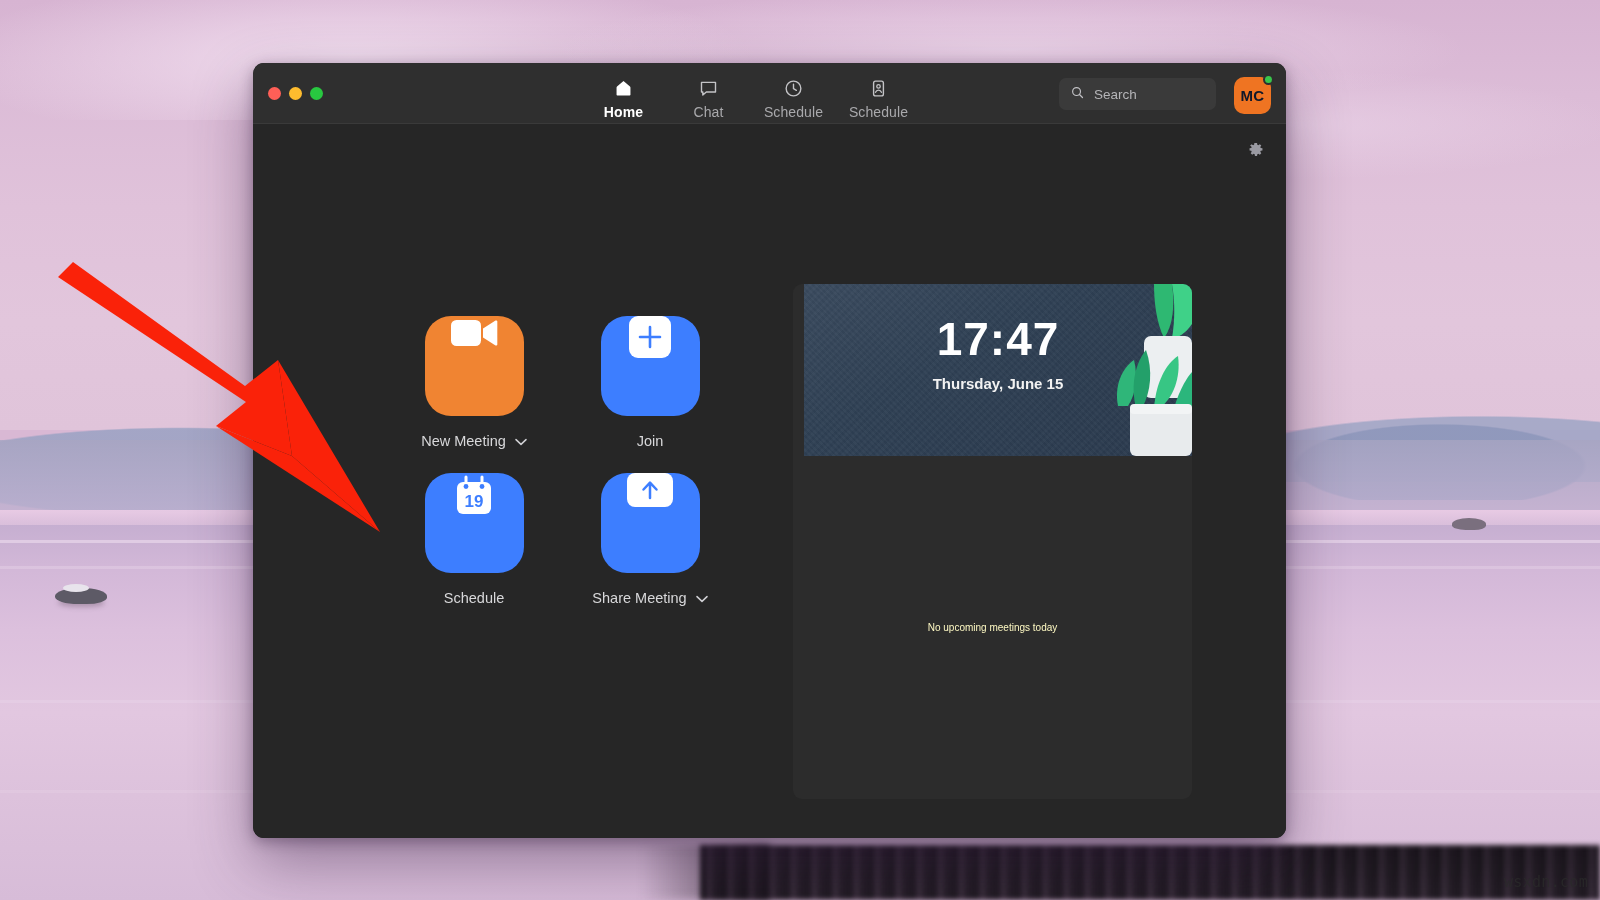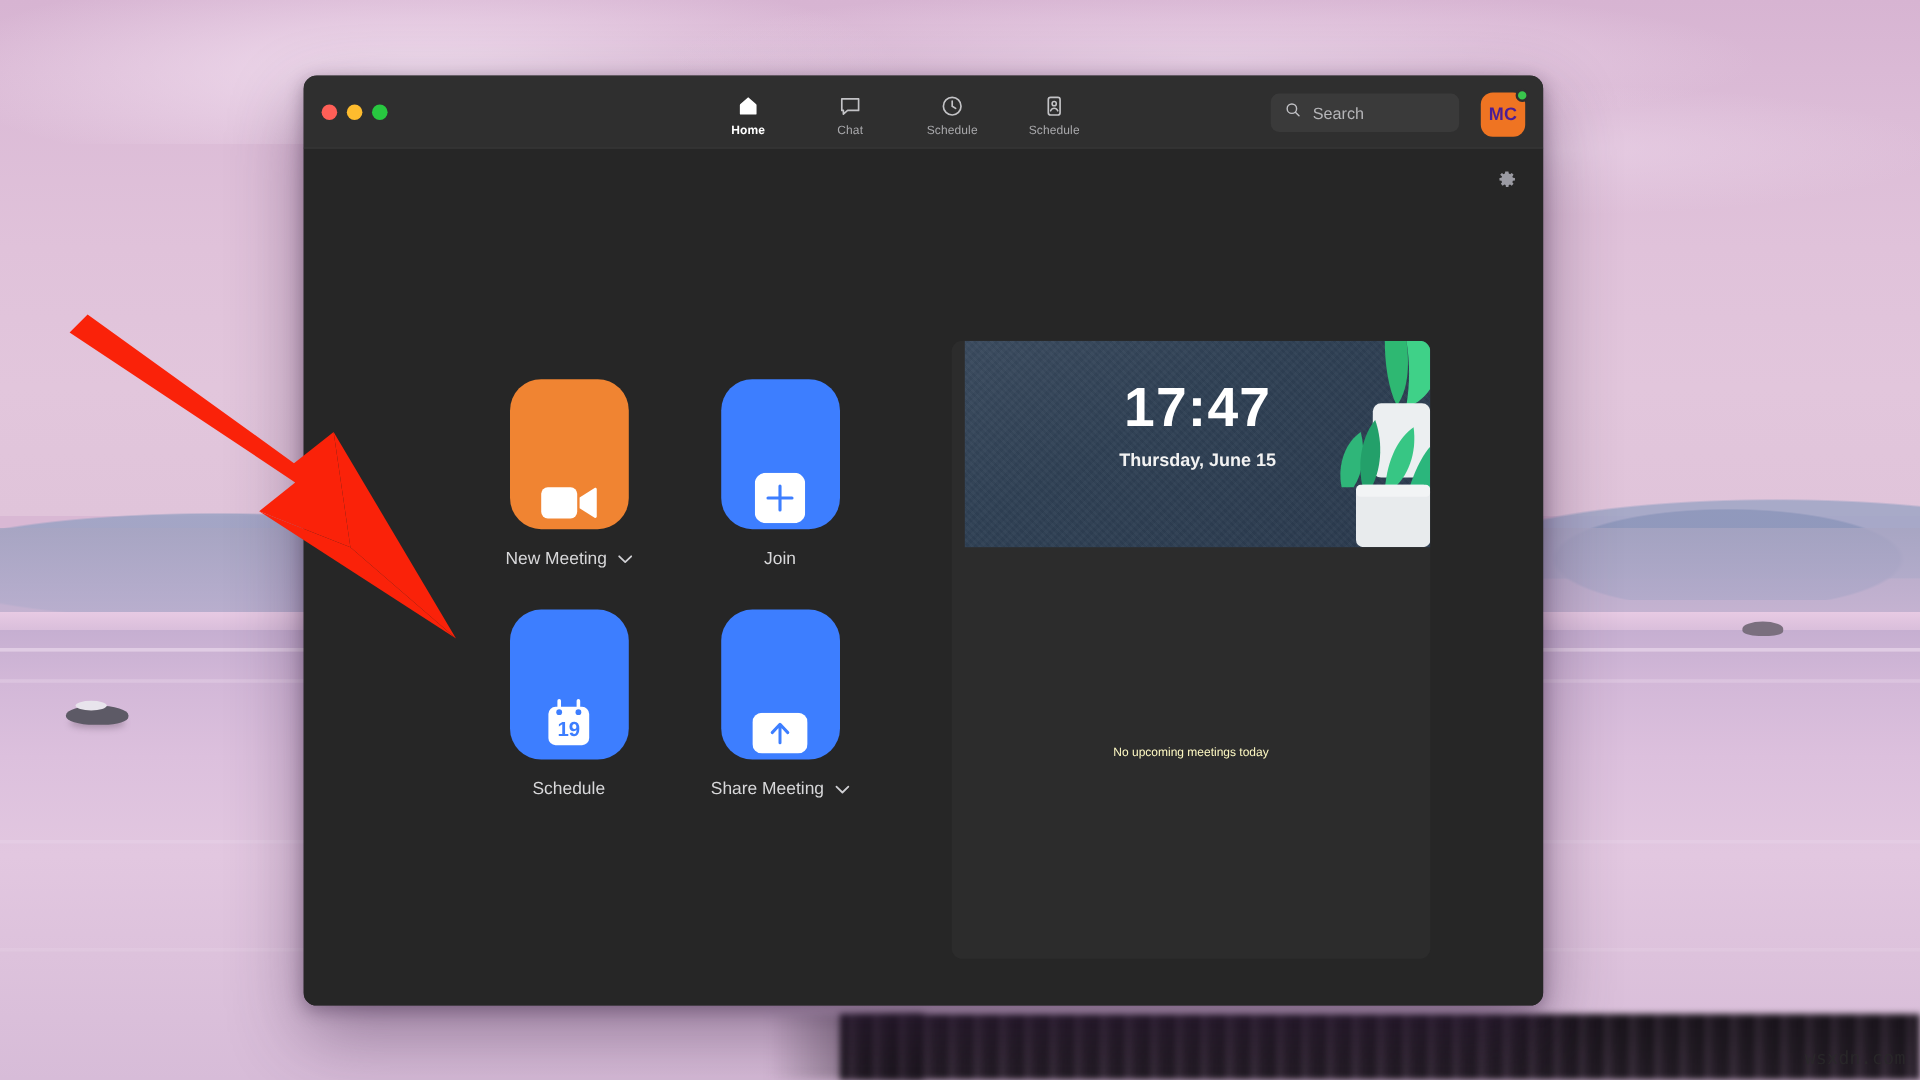--- a/index.html
+++ b/index.html
@@ -113,55 +113,55 @@
   .tl.red{background:#ff5f57;} .tl.yellow{background:#febc2e;} .tl.green{background:#28c840;}
 
   .navtabs {
     position:absolute; left:328px; top:8px; display:flex; gap:0;
   }
   .navtab {
     width:85px; display:flex; flex-direction:column; align-items:center;
     gap:5px; cursor:default; padding-top:6px;
   }
   .navtab .glyph { height:22px; display:flex; align-items:center; justify-content:center; }
-  .navtab .lbl { font-size:10px; color:#a9a9ac; letter-spacing:.1px; }
+  .navtab .lbl { font-size:14px; color:#a9a9ac; letter-spacing:.1px; }
   .navtab.active .lbl { color:#ffffff; font-weight:bold; }
 
   .searchbox {
     position:absolute; left:806px; top:15px; width:157px; height:32px;
     background:#3a3a3a; border-radius:7px; display:flex; align-items:center; gap:9px;
     padding:0 11px;
   }
   .searchbox .ph { font-size:13.5px; color:#b5b5b8; }
 
   .avatar {
     position:absolute; left:981px; top:14px; width:37px; height:37px;
     border-radius:10px; background:#ef7422;
-    color:#4c1d95; font-size:15px; font-weight:bold; letter-spacing:.3px;
+    color:#0f172a; font-size:15px; font-weight:bold; letter-spacing:.3px;
     display:flex; align-items:center; justify-content:center;
   }
   .avatar .dot {
     position:absolute; right:-3px; top:-3px; width:11px; height:11px;
     border-radius:50%; background:#39c64c; border:2px solid #2f2f2f;
   }
 
   .content { position:relative; height:714px; background:#262626; }
 
   .gear { position:absolute; right:21px; top:17px; width:18px; height:18px; cursor:default; }
 
   
   .actions {
     position:absolute; left:133px; top:192px;
     display:grid; grid-template-columns:176px 176px; grid-template-rows:auto auto;
-    row-gap:34px;
+    row-gap:24px;
   }
   .action { width:176px; display:flex; flex-direction:column; align-items:center; }
   .tile {
-    width:99px; height:125px; border-radius:26px;
-    display:flex; align-items:flex-end; justify-content:center;
+    width:99px; height:100px; border-radius:26px;
+    display:flex; align-items:flex-start; justify-content:center;
   }
   .tile.orange { background:#f08432; }
   .tile.blue { background:#3d7eff; }
   .action .caption {
     margin-top:17px; display:flex; align-items:center; gap:9px;
     font-size:14.5px; color:#d8d8da;
   }
   .caret { display:inline-block; }
 
   

